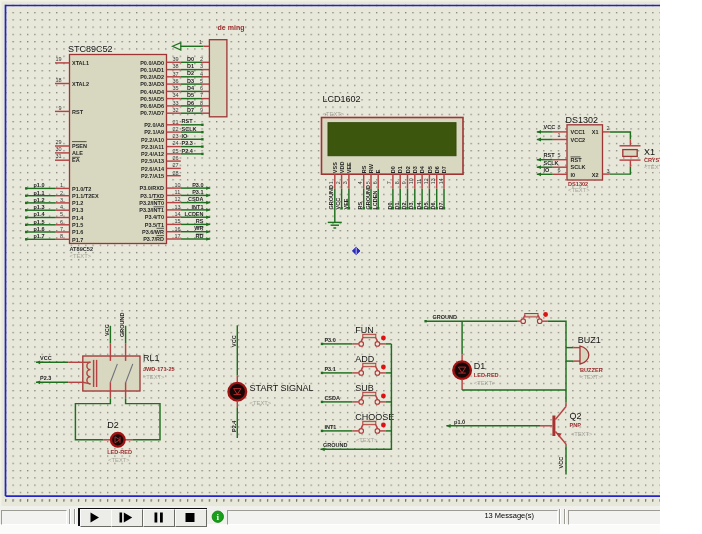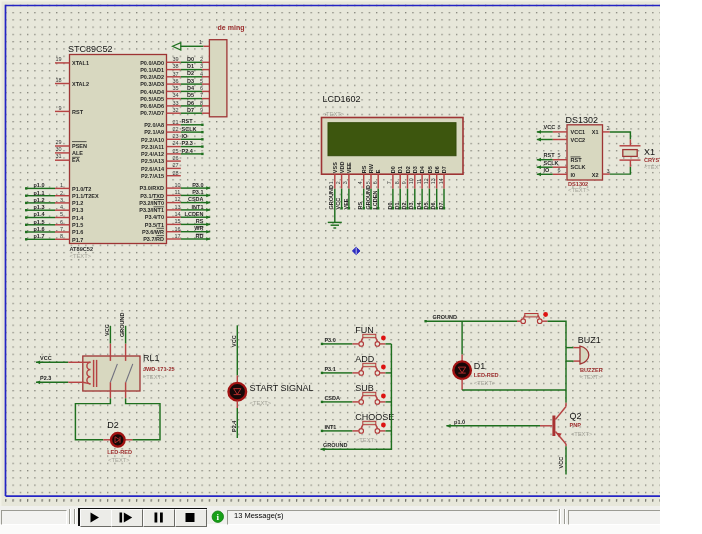--- a/index.html
+++ b/index.html
@@ -595,18 +595,18 @@
       <path d="M45.8,4.5 L45.8,14.5 L54.2,9.5 Z" fill="#000"></path>
       <rect x="76.5" y="4.5" width="2.8" height="10" fill="#000"></rect>
       <rect x="82" y="4.5" width="2.8" height="10" fill="#000"></rect>
       <rect x="107.5" y="5" width="9" height="9" fill="#000"></rect>
     </svg>
 <svg class="abs" style="left:211px;top:510px" width="14" height="14" viewBox="0 0 14 14">
       <circle cx="6.8" cy="6.7" r="5.7" fill="#17a017" stroke="#0d7a0d" stroke-width="0.8"></circle>
       <text x="6.8" y="10" text-anchor="middle" style="font:bold 9px 'Liberation Serif',serif" fill="#fff">i</text>
     </svg>
 <div class="abs" style="left:227px;top:509.5px;width:329px;height:13px;background:#f2f2f0;border-top:1px solid #9b9b93;border-left:1px solid #9b9b93;border-bottom:1px solid #ffffff;border-right:1px solid #ffffff"></div>
-<div class="abs" style="left:234px;top:510.5px;width:300px;height:12px;font-size:7.5px;color:#000;text-align:left">13 Message(s)</div>
+<div class="abs" style="left:234px;top:510.5px;width:300px;height:12px;font-size:7.5px;color:#000;text-align:right">13 Message(s)</div>
 <div class="abs" style="left:559px;top:509px;width:1px;height:15px;background:#9b9b93"></div>
 <div class="abs" style="left:560px;top:509px;width:1px;height:15px;background:#fff"></div>
 <div class="abs" style="left:564px;top:509px;width:1px;height:15px;background:#9b9b93"></div>
 <div class="abs" style="left:565px;top:509px;width:1px;height:15px;background:#fff"></div>
 <div class="abs" style="left:568px;top:509.5px;width:130px;height:13px;background:#f2f2f0;border-top:1px solid #9b9b93;border-left:1px solid #9b9b93;border-bottom:1px solid #ffffff;border-right:1px solid #ffffff"></div>
 </div>
 </body></html>

